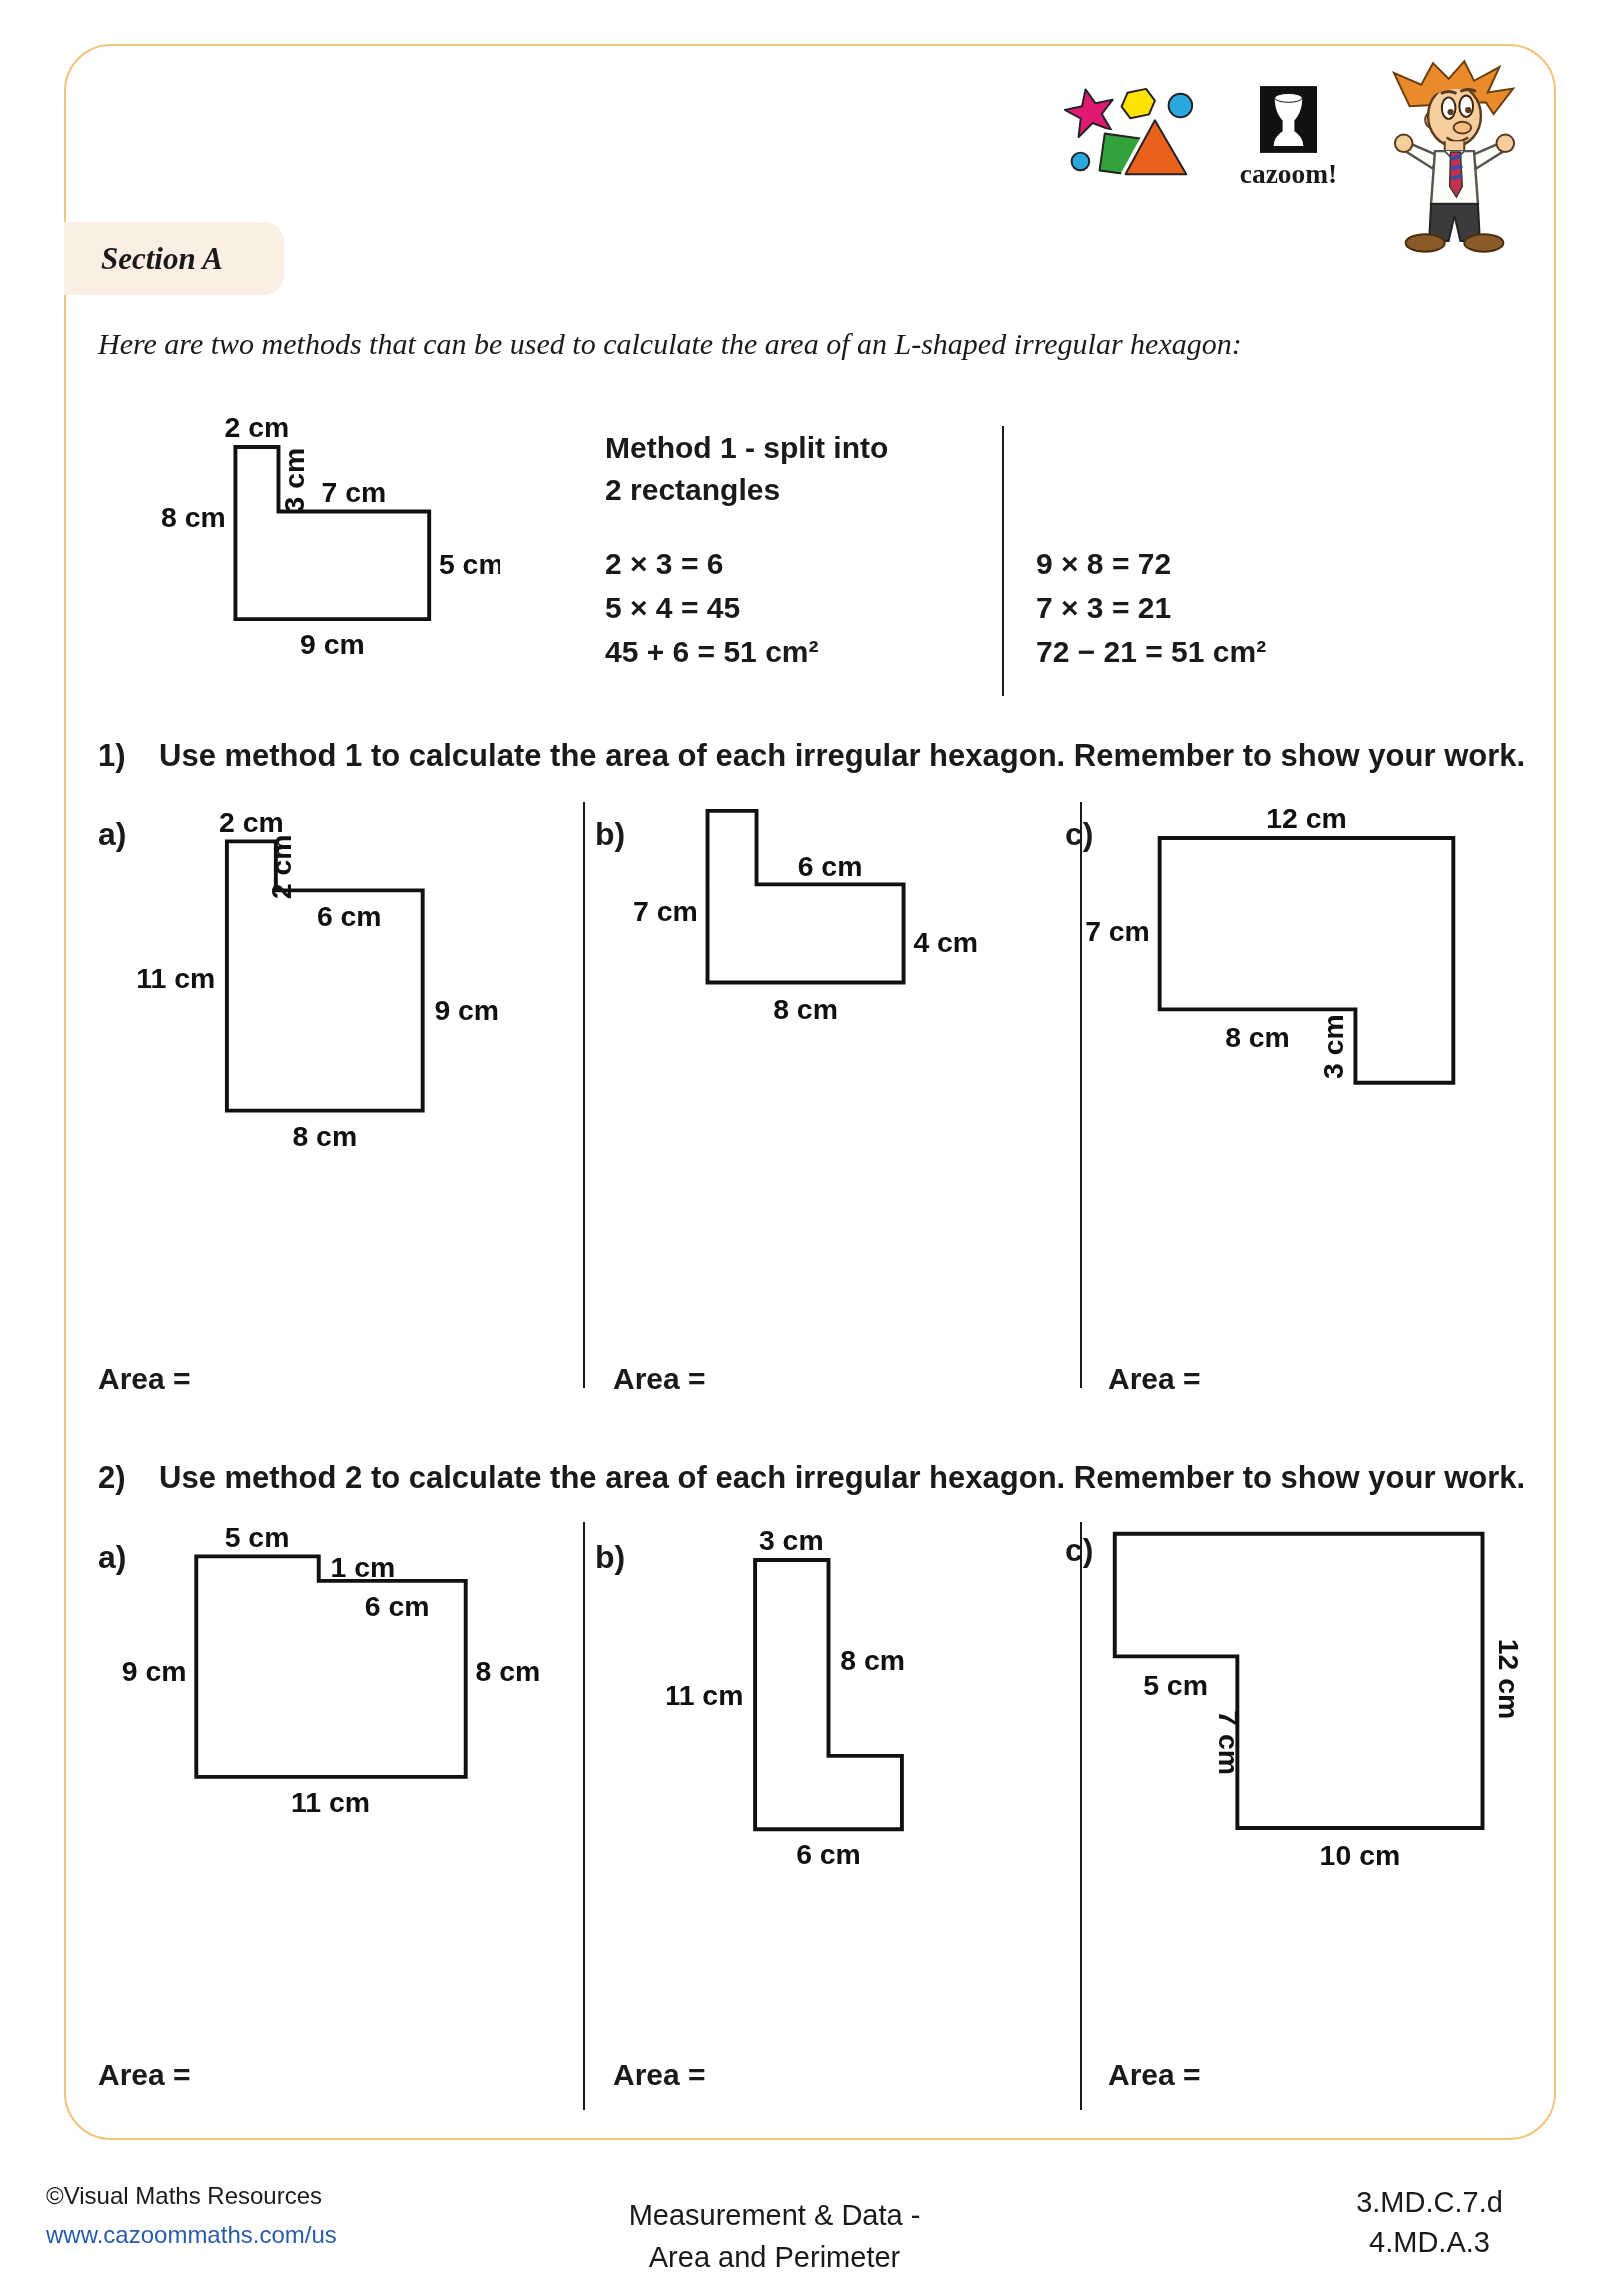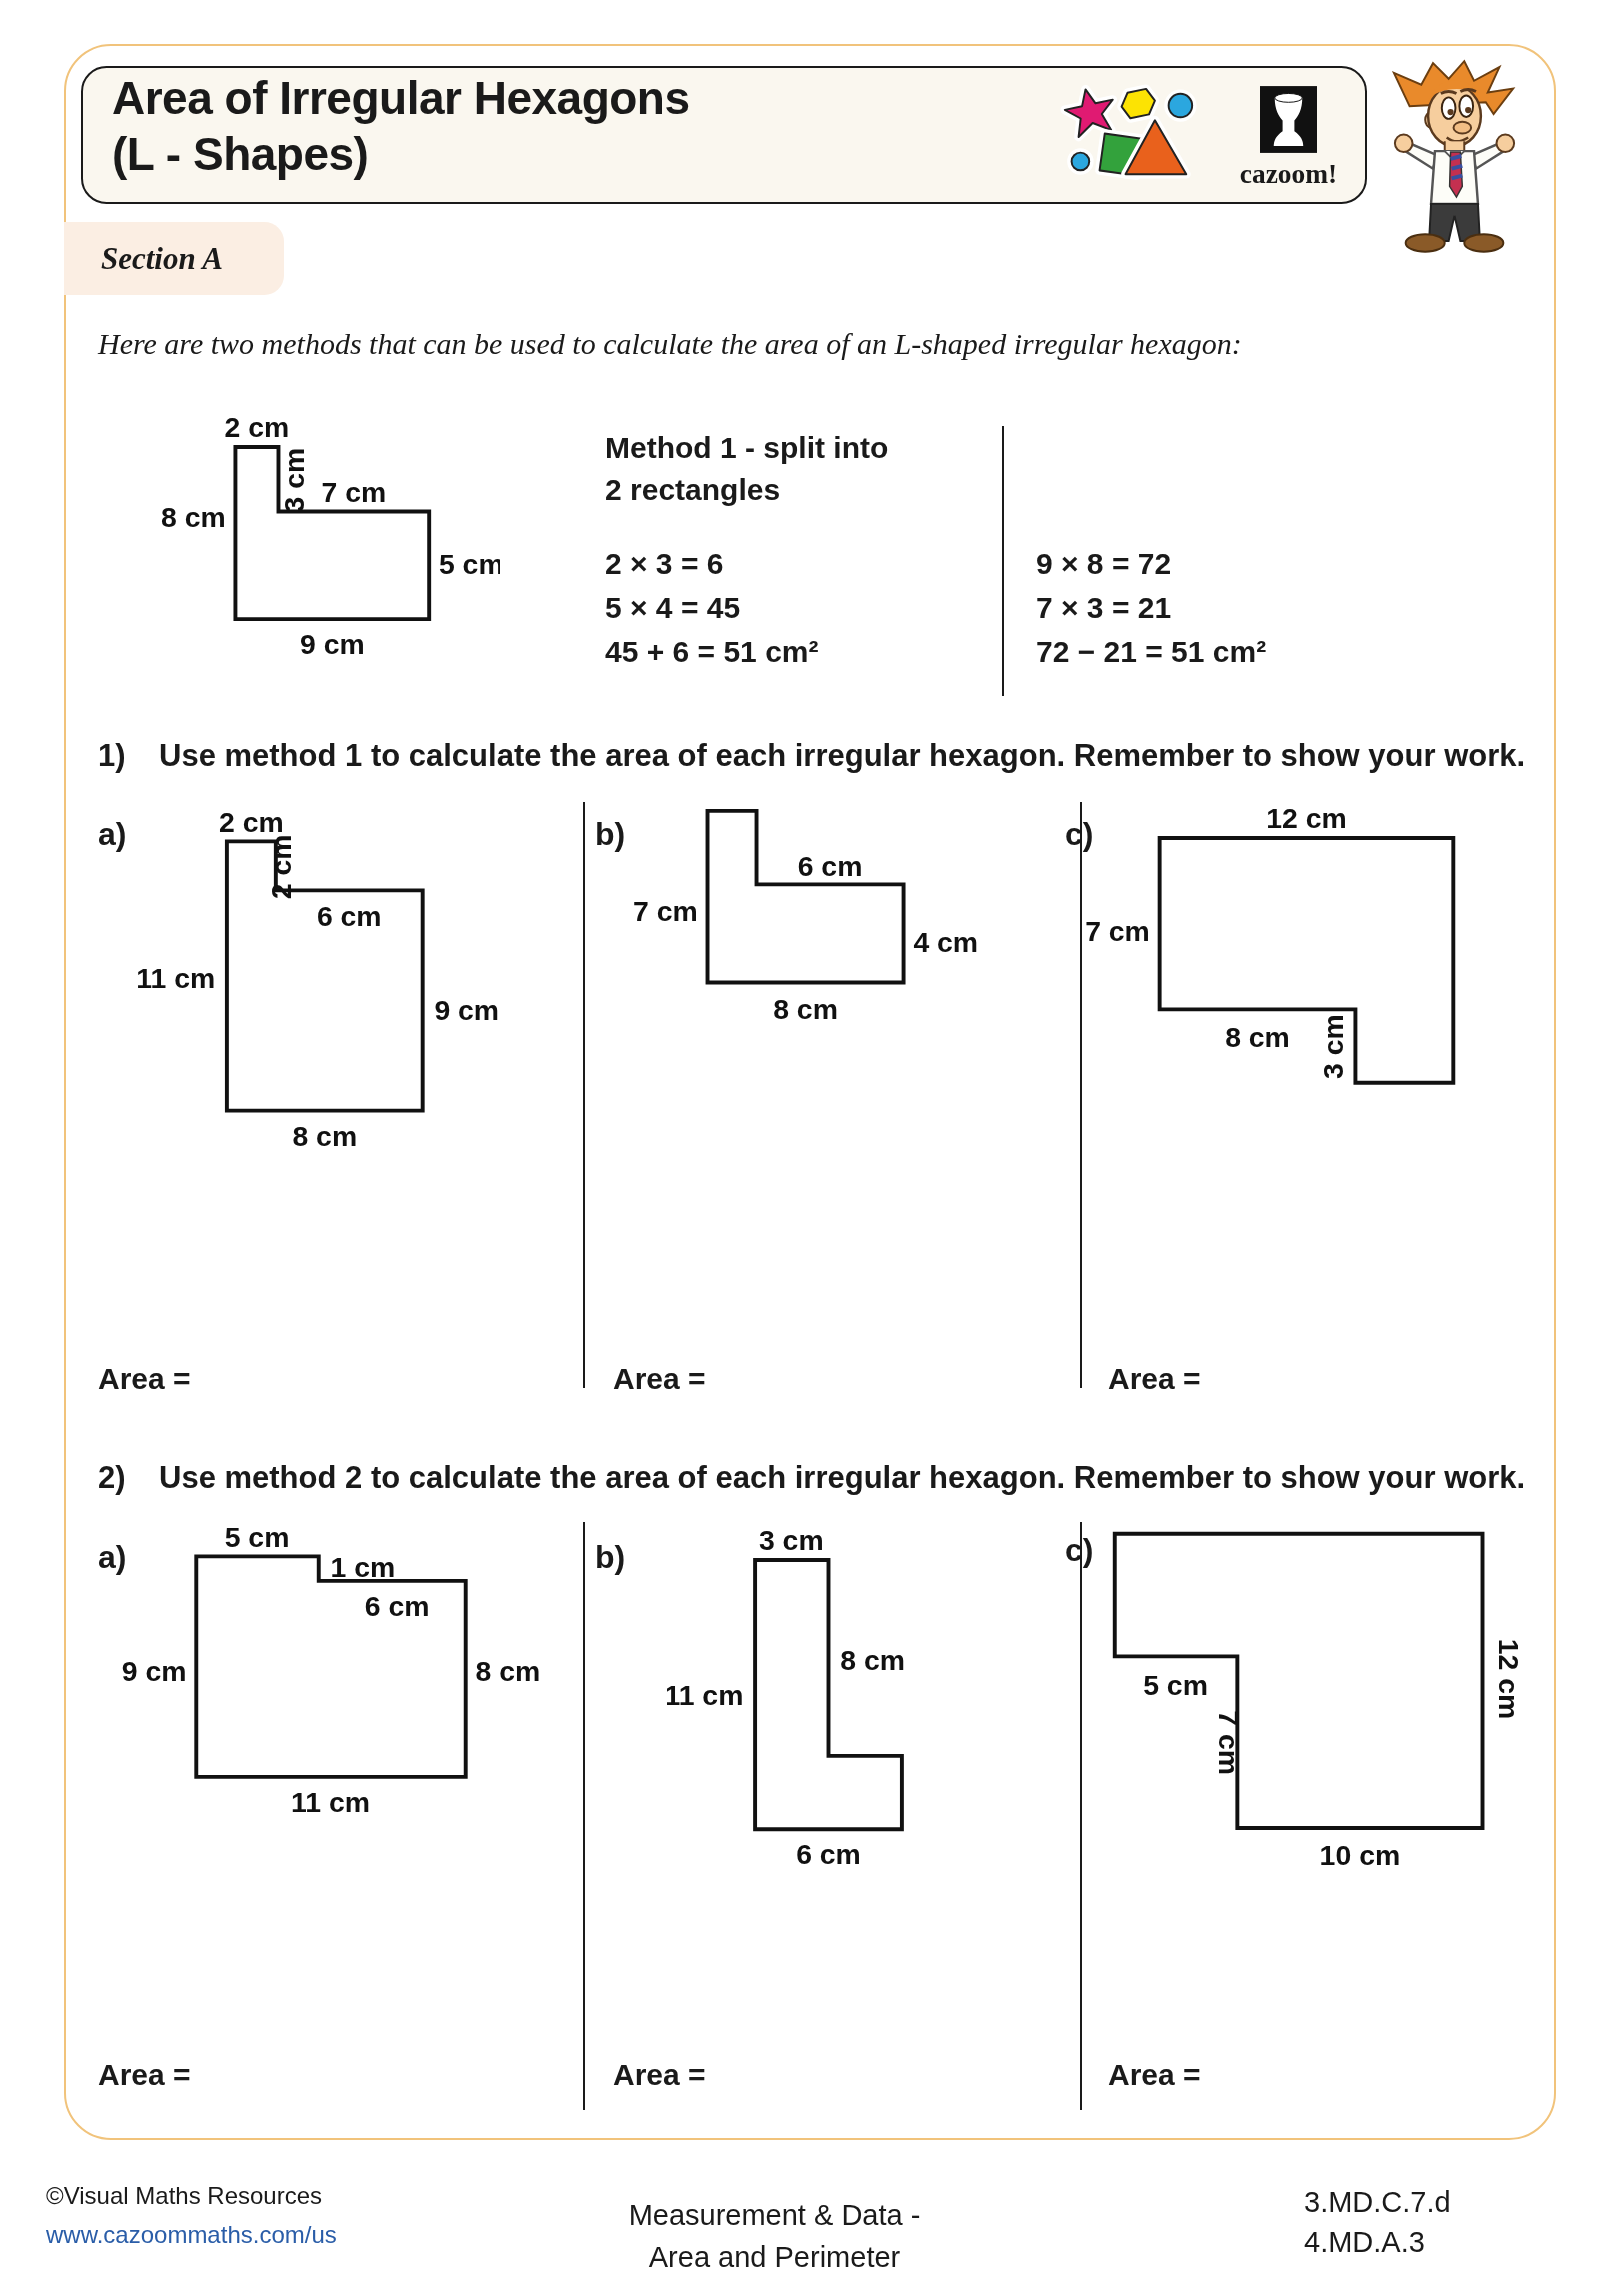--- a/index.html
+++ b/index.html
@@ -40,35 +40,29 @@
   
   svg.shape polygon{fill:#ffffff;stroke:#111111;stroke-width:4;stroke-linejoin:miter;}
   svg.shape text{font-family:"Liberation Sans",sans-serif;font-weight:bold;font-size:29px;fill:#111111;}
   svg.logo-cluster .halo{stroke:#ffffff;stroke-width:9;stroke-linejoin:round;}
   svg.logo-cluster .body{stroke:#222222;stroke-width:2;stroke-linejoin:round;}
   
   .foot{font-size:24px;}
   .foot-left1{left:46px;top:2182px;}
   .foot-link{left:46px;top:2221px;color:#2A5DA8;cursor:pointer;}
   .foot-center{left:549px;top:2194px;width:451px;text-align:center;font-size:29px;line-height:42px;}
-  .foot-right{left:1304px;top:2182px;width:251px;text-align:left;font-size:29px;line-height:40px;}
+  .foot-right{left:1304px;top:2182px;width:251px;text-align:center;font-size:29px;line-height:40px;}
 </style>
 </head>
 <body>
 
 <div class="page">
 
   <div class="abs frame"></div>
 
-  <div class="abs title-box">
-    <div class="title-text">
-      <div>Area of Irregular Hexagons</div>
-      <div>(L - Shapes)</div>
-    </div>
-  </div>
 
   <svg class="abs logo-shapes logo-cluster" width="149" height="106" viewBox="0 0 152 108">
     <g transform="rotate(-12 40 31)">
       <path class="halo" fill="#E01A72" d="M40,8 L47,24 L65,24 L51,36 L57,54 L40,43 L23,54 L29,36 L15,24 L33,24 Z"></path>
       <path class="body" fill="#E01A72" d="M40,8 L47,24 L65,24 L51,36 L57,54 L40,43 L23,54 L29,36 L15,24 L33,24 Z"></path>
     </g>
     <path class="halo" fill="#FCE303" d="M78,12 L97,8 L106,20 L100,34 L81,38 L72,26 Z"></path>
     <path class="body" fill="#FCE303" d="M78,12 L97,8 L106,20 L100,34 L81,38 L72,26 Z"></path>
     <circle class="halo" fill="#2BA7DF" cx="132" cy="25" r="12"></circle>
     <circle class="body" fill="#2BA7DF" cx="132" cy="25" r="12"></circle>

